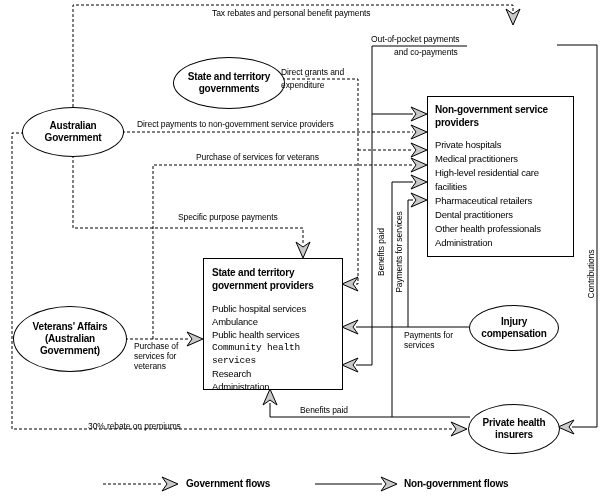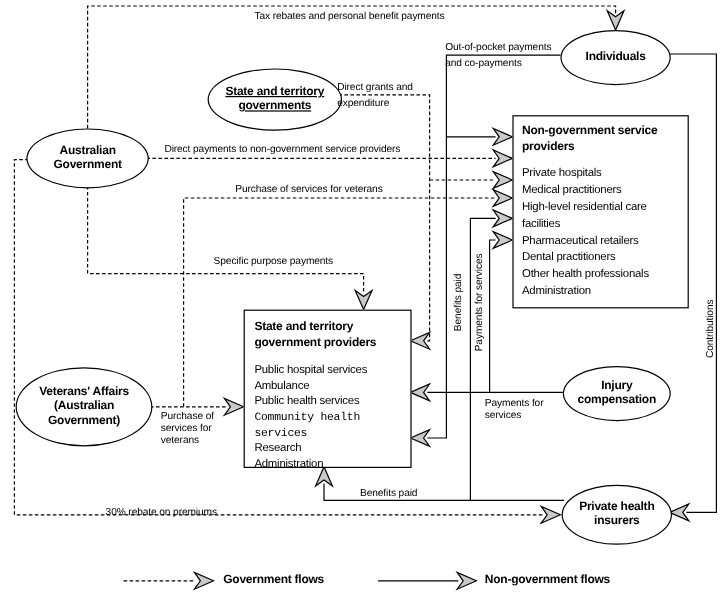--- a/index.html
+++ b/index.html
@@ -65,24 +65,21 @@
     <path class="ln dash" d="M 103 484 L 163 484"></path>
     <polygon class="ah" points="178,484 162,477 167,484 162,491"></polygon>
     <path class="ln" d="M 315 484 L 382 484"></path>
     <polygon class="ah" points="397,484 381,477 386,484 381,491"></polygon>
   </svg>
 
   <div class="node" style="left:22px;top:107px;width:100px;height:48px;">
     <span class="inner" style="width:80px;">Australian Government</span>
   </div>
   <div class="node" style="left:173px;top:57px;width:110px;height:50px;">
-    <span class="inner" style="width:92px;text-decoration:underline;">State and territory governments</span>
-  </div>
-  <div class="node" style="left:467px;top:25px;width:90px;height:44px;">
-    <span class="inner">Individuals</span>
+    <span class="inner" style="width:92px;">State and territory governments</span>
   </div>
   <div class="node" style="left:469px;top:305px;width:88px;height:44px;">
     <span class="inner" style="width:72px;">Injury compensation</span>
   </div>
   <div class="node" style="left:13px;top:306px;width:112px;height:64px;">
     <span class="inner" style="width:84px;">Veterans' Affairs (Australian Government)</span>
   </div>
   <div class="node" style="left:468px;top:404px;width:90px;height:48px;">
     <span class="inner" style="width:70px;">Private health insurers</span>
   </div>
@@ -103,21 +100,21 @@
     <div class="item" style="line-height:13px;">Public hospital services</div>
     <div class="item" style="line-height:13px;">Ambulance</div>
     <div class="item" style="line-height:13px;">Public health services</div>
     <div class="item" style="line-height:13px;font-family:Liberation Mono, monospace;">Community health services</div>
     <div class="item" style="line-height:13px;">Research</div>
     <div class="item" style="line-height:13px;">Administration</div>
   </div>
 
   <div class="lbl" style="left:212px;top:8px;">Tax rebates and personal benefit payments</div>
   <div class="lbl wrap" style="left:371px;top:34px;width:97px;">Out-of-pocket payments</div>
-  <div class="lbl wrap" style="left:371px;top:47px;width:97px;">and co-payments</div>
+  <div class="lbl wrap" style="left:371px;top:47px;width:97px;padding-left:23px;">and co-payments</div>
   <div class="lbl wrap" style="left:281px;top:67px;width:74px;">Direct grants and</div>
   <div class="lbl wrap" style="left:281px;top:80px;width:74px;">expenditure</div>
   <div class="lbl" style="left:137px;top:119px;">Direct payments to non-government service providers</div>
   <div class="lbl" style="left:196px;top:152px;">Purchase of services for veterans</div>
   <div class="lbl" style="left:178px;top:212px;">Specific purpose payments</div>
   <div class="lbl wrap" style="left:134px;top:341px;width:56px;">Purchase of services for veterans</div>
   <div class="lbl wrap" style="left:404px;top:330px;width:58px;">Payments for services</div>
   <div class="lbl" style="left:300px;top:405px;">Benefits paid</div>
   <div class="lbl" style="left:88px;top:421px;text-align:center;">30% rebate on premiums</div>
 

